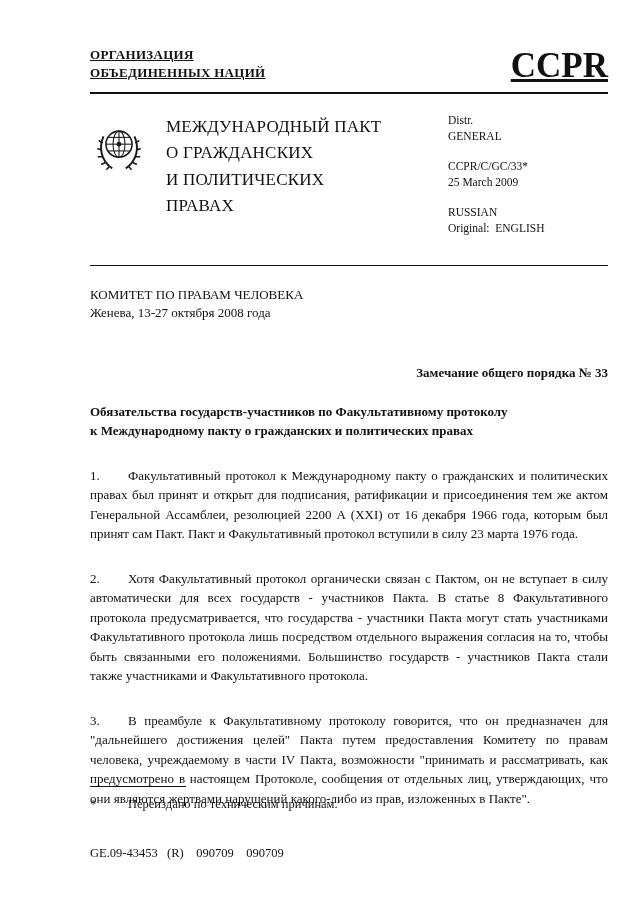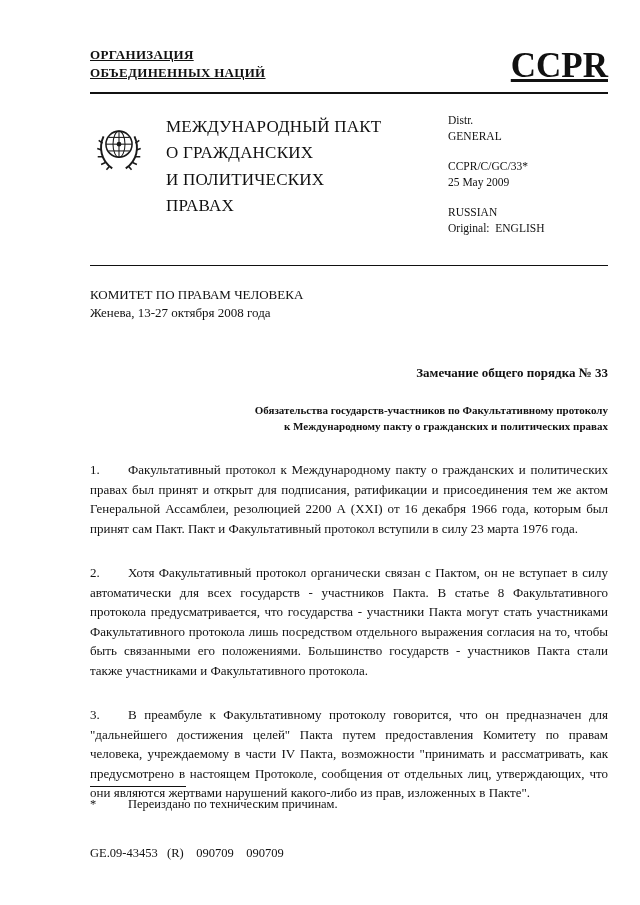--- a/index.html
+++ b/index.html
@@ -29,21 +29,21 @@
   .title-col { flex: 1; font-size: 17px; line-height: 1.55; padding-top: 4px; letter-spacing: 0.2px; }
   .info-col { width: 160px; font-size: 11.5px; line-height: 1.4; padding-top: 2px; }
   .info-group { margin-bottom: 14px; }
   .pre { white-space: pre; }
 
   
   .session { margin-top: 20px; font-size: 13px; line-height: 1.45; }
 
   
   .gc-heading { margin-top: 42px; text-align: right; font-weight: bold; font-size: 13px; }
-  .gc-subtitle { margin-top: 22px; text-align: right; font-weight: bold; font-size: 11px; line-height: 1.45; }
+  .gc-subtitle { margin-top: 22px; text-align: left; font-weight: bold; font-size: 13px; line-height: 1.45; }
 
   
   .para { margin-top: 25px; font-size: 13px; line-height: 1.5; text-align: justify; }
   .pnum { display: inline-block; width: 38px; }
 
   
   .footnote-area { position: absolute; left: 90px; right: 32px; top: 786px; }
   .footnote-rule { width: 96px; border: 0; border-top: 1px solid #111; }
   .footnote-line { margin-top: 10px; font-size: 12.5px; }
   .fn-marker { display: inline-block; width: 38px; }
@@ -86,21 +86,21 @@
         <div>И ПОЛИТИЧЕСКИХ</div>
         <div>ПРАВАХ</div>
       </div>
       <div class="info-col">
         <div class="info-group">
           <div>Distr.</div>
           <div>GENERAL</div>
         </div>
         <div class="info-group">
           <div>CCPR/C/GC/33*</div>
-          <div>25 May 2009</div>
+          <div>25 March 2009</div>
         </div>
         <div class="info-group">
           <div>RUSSIAN</div>
           <div class="pre">Original:  ENGLISH</div>
         </div>
       </div>
     </div>
     <hr class="rule-thin">
 
     <div class="session">

